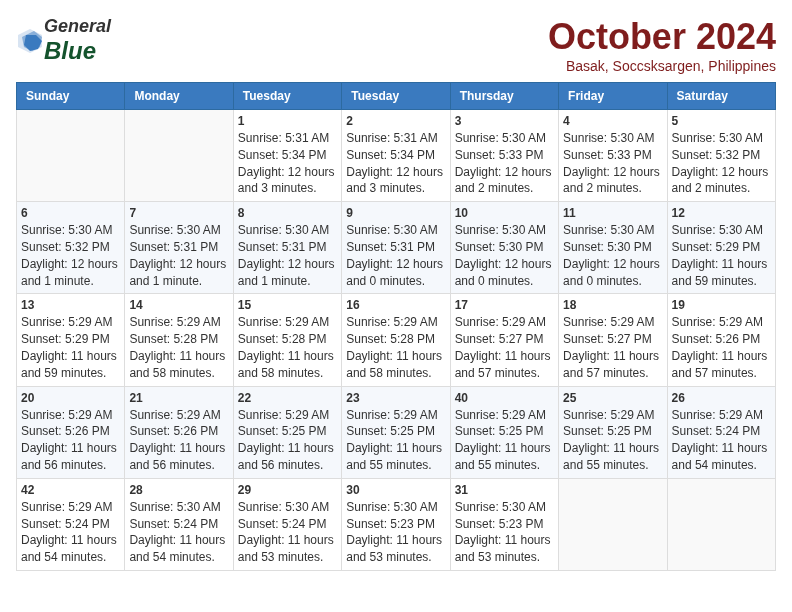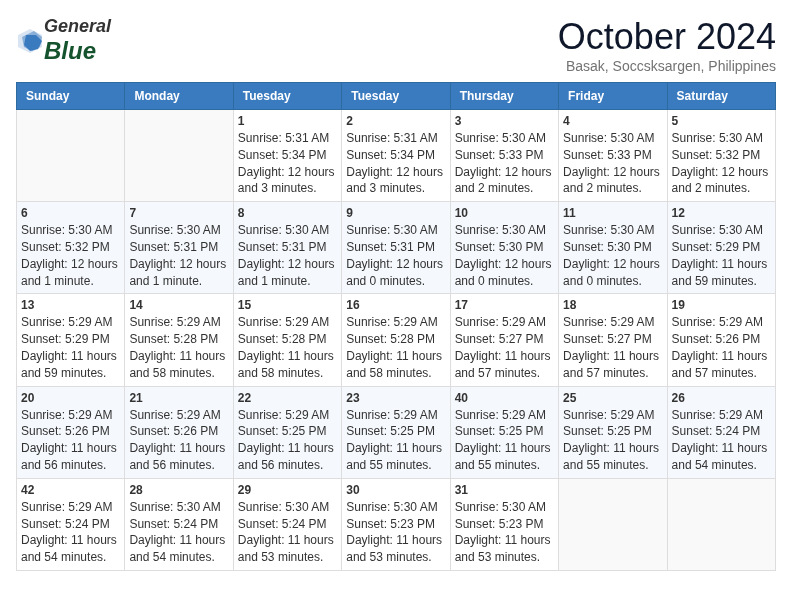--- a/index.html
+++ b/index.html
@@ -33,26 +33,26 @@
     }
     .logo-icon {
       width: 28px;
       height: 28px;
     }
     .title-area {
       text-align: right;
     }
     .month-title {
       font-size: 36px;
-      font-weight: normal;
-      color: #0f172a;
+      font-weight: bold;
+      color: #7f1d1d;
     }
     .location-title {
       font-size: 14px;
-      color: #737373;
+      color: #7f1d1d;
     }
     .calendar {
       width: 100%;
       border-collapse: collapse;
       border: 1px solid #ccc;
     }
     .calendar th {
       background-color: #3a7abf;
       color: #fff;
       font-size: 12px;

